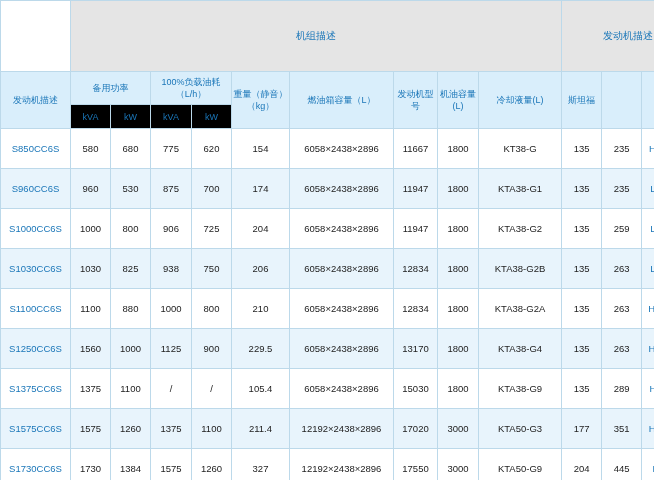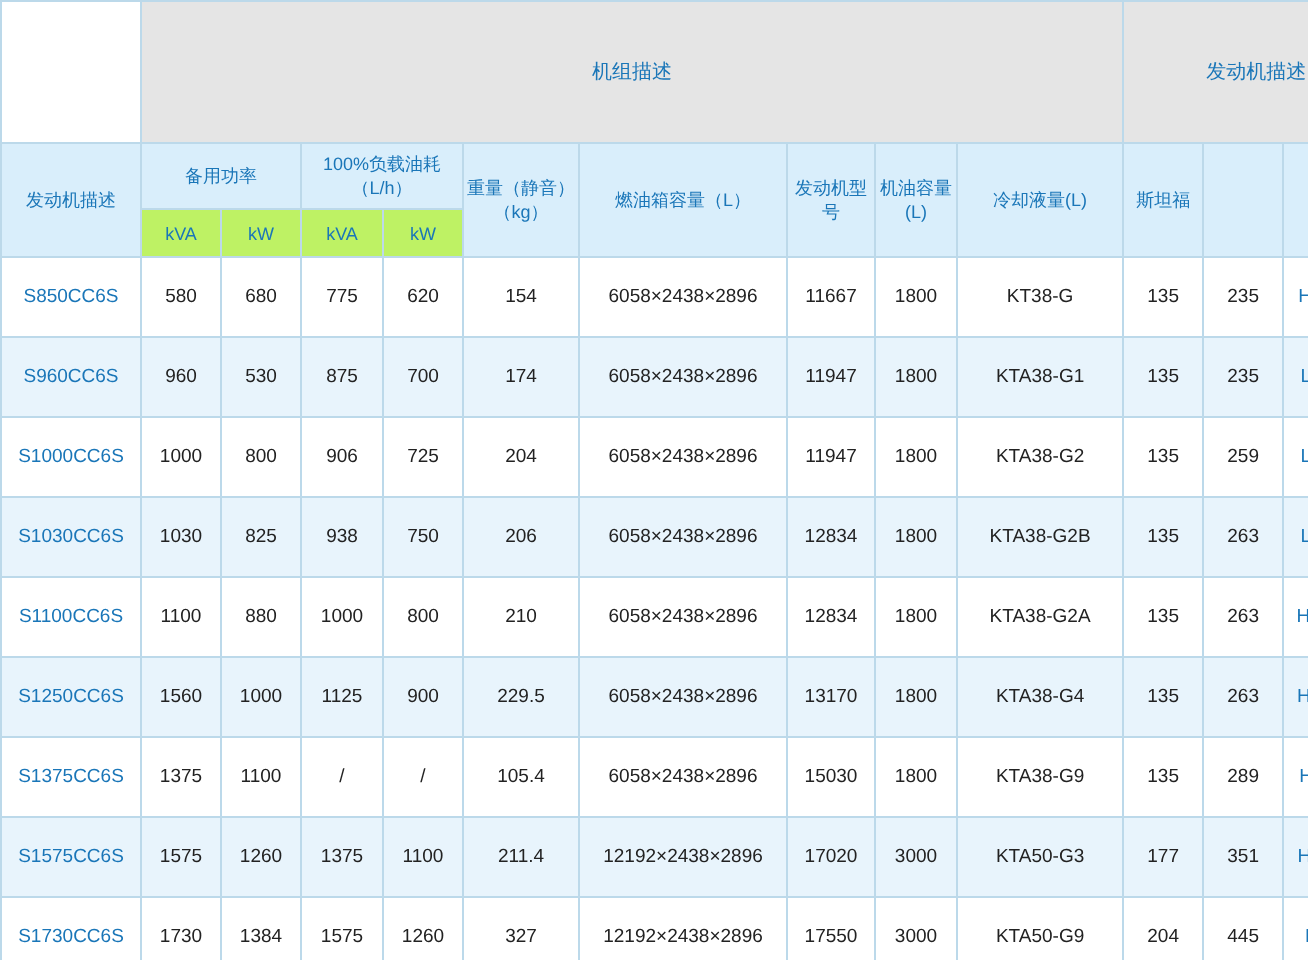--- a/index.html
+++ b/index.html
@@ -50,21 +50,21 @@
     padding: 2px 1px;
   }
   .hdr-main {
     background: #d9eefb;
     color: #1a76b8;
     font-size: 9px;
     line-height: 1.35;
   }
   
   .unit {
-    background: #bef264;
+    background: #000000;
     color: #1a76b8;
     font-size: 9px;
     height: 17px;
   }
   
   tr.row td {
     font-size: 9.5px;
     color: #222222;
     height: 39px;
   }

